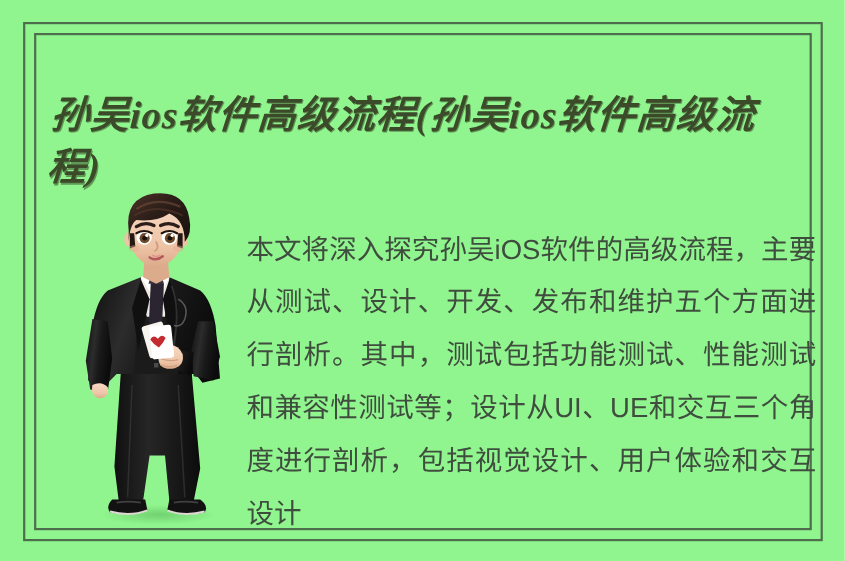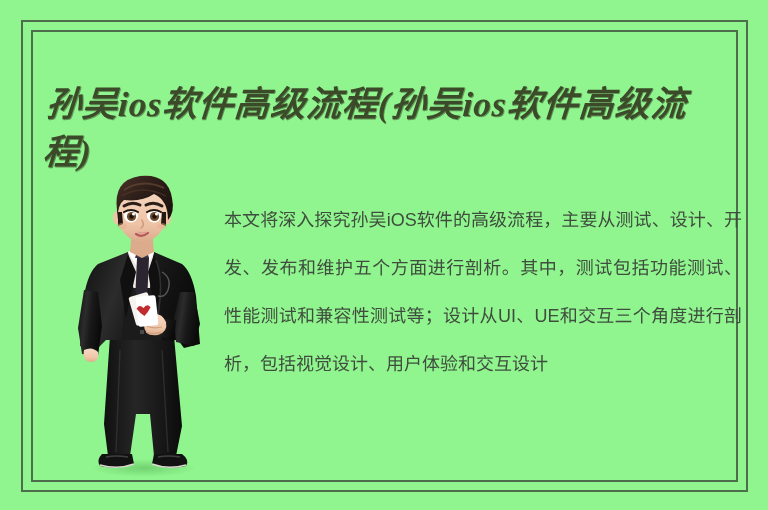--- a/index.html
+++ b/index.html
@@ -63,21 +63,21 @@
     white-space: normal;
   }
 
   
   #body-text {
     position: absolute;
     left: 224px;
     top: 178px;
     width: 518px;
     font-family: "Liberation Sans", "DejaVu Sans", sans-serif;
-    font-size: 18px;
+    font-size: 25px;
     line-height: 48px;
     color: #3f4d3e;
     text-align: justify;
     text-justify: inter-character;
     letter-spacing: 0px;
     overflow: hidden;
     max-height: 290px;
   }
 
   

